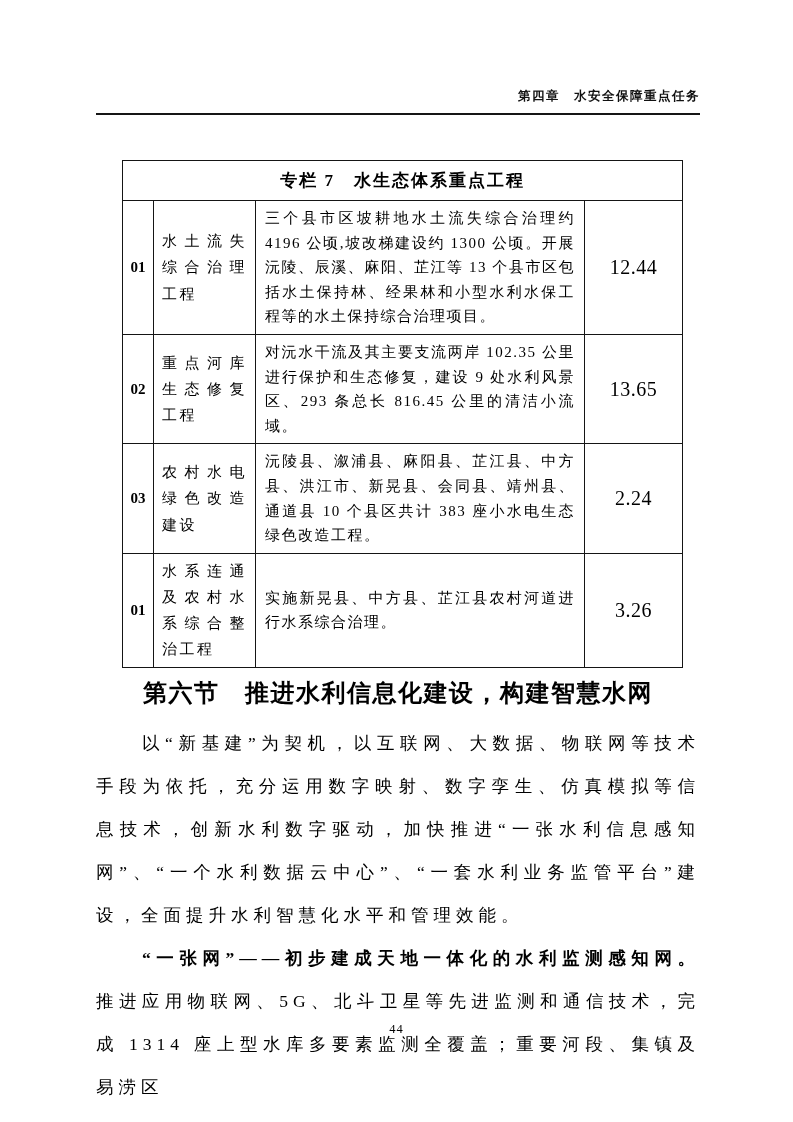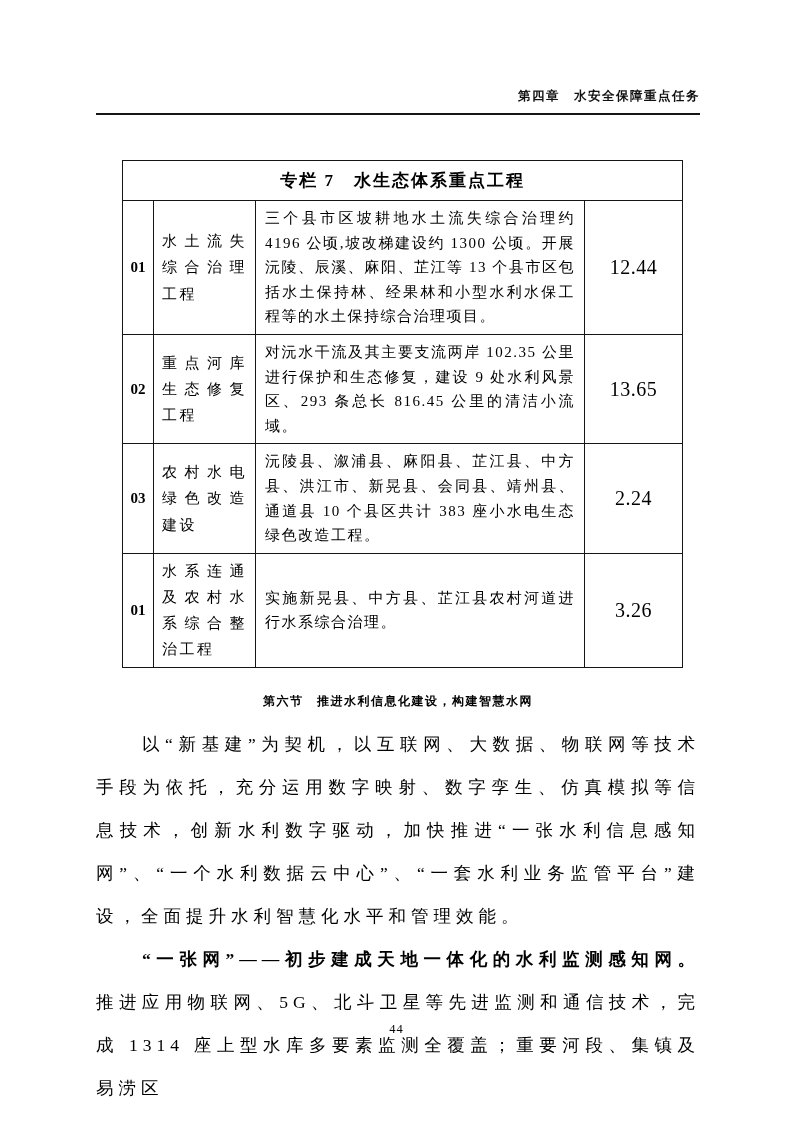--- a/index.html
+++ b/index.html
@@ -81,23 +81,23 @@
     font-size:20px;
     letter-spacing:0.5px;
   }
   tr.row-1 td { height:122px; }
   tr.row-2 td { height:76px; }
   tr.row-3 td { height:70px; }
   tr.row-4 td { height:75px; }
 
   
   .section-heading {
-    margin:25px 0 0 0;
+    margin:9px 0 0 0;
     text-align:center;
-    font-size:12px;
+    font-size:24px;
     font-weight:bold;
     letter-spacing:1.5px;
   }
 
   
   .body-para {
     margin:13px 0 0 0;
     font-size:17.5px;
     line-height:43px;
     letter-spacing:5px;

